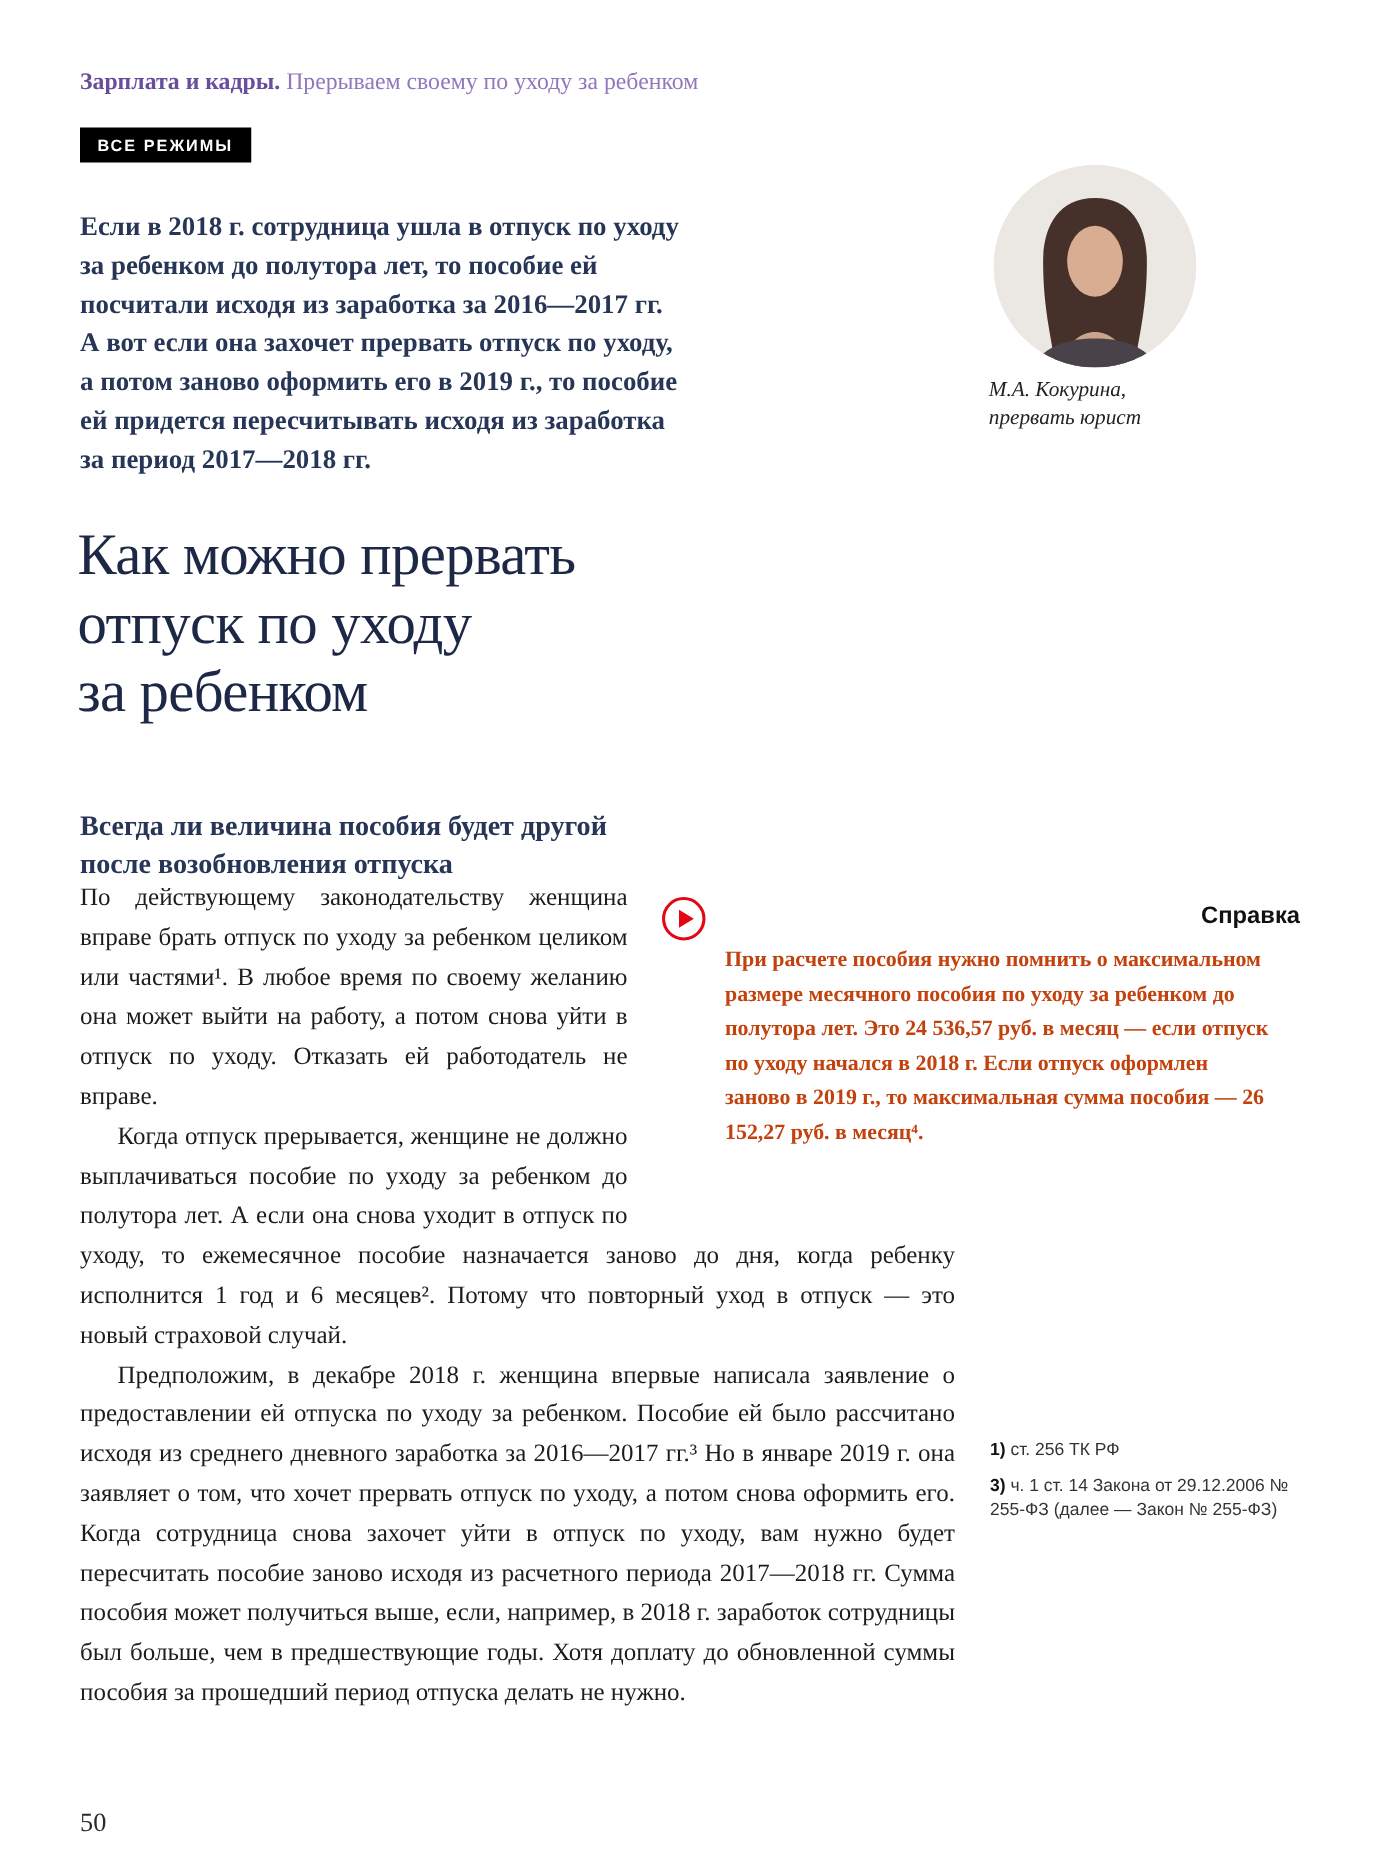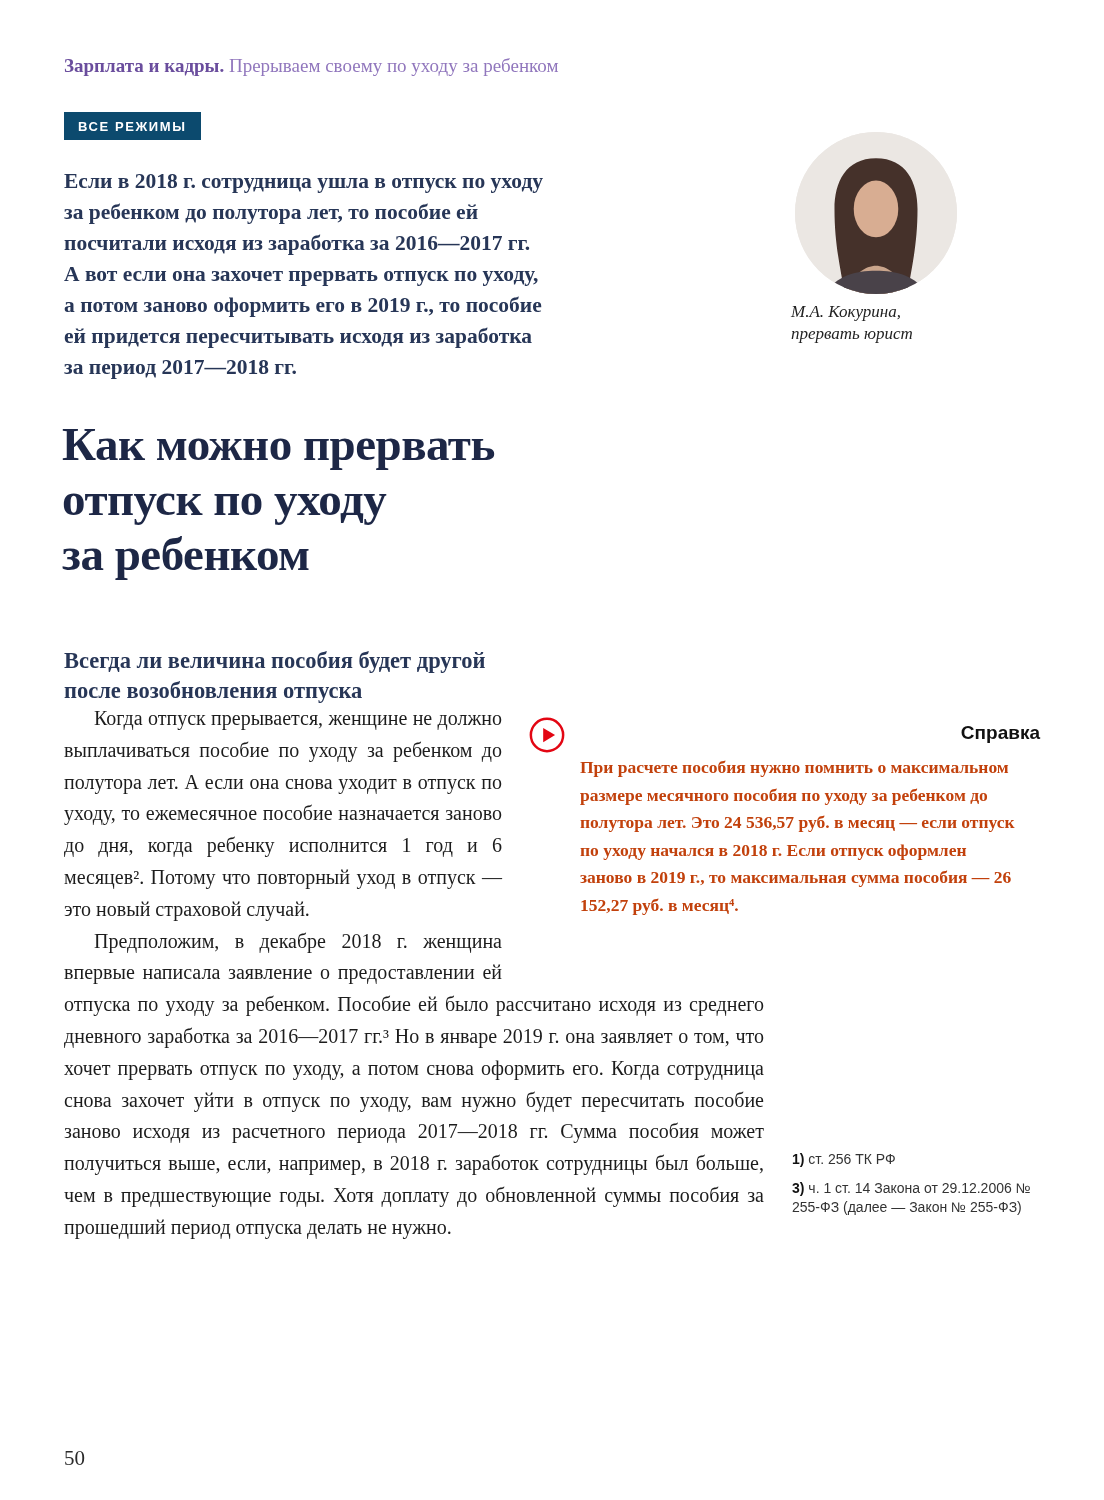--- a/index.html
+++ b/index.html
@@ -29,22 +29,22 @@
     color: #6a4d9d;
   }
   .page-header .article {
     color: #9177bd;
   }
 
   
   .badge {
     position: absolute;
     left: 64px;
-    top: 112px;
-    background: #0c4a6e;
+    top: 102px;
+    background: #000000;
     color: #ffffff;
     font-family: "Liberation Sans", "DejaVu Sans", sans-serif;
     font-size: 13px;
     font-weight: bold;
     letter-spacing: 1.6px;
     padding: 7px 14px 6px 14px;
   }
 
   
   .lead {
@@ -82,21 +82,21 @@
   }
 
   
   .title {
     position: absolute;
     left: 62px;
     top: 386px;
     width: 720px;
     font-size: 47px;
     line-height: 55px;
-    font-weight: bold;
+    font-weight: normal;
     color: #1d2746;
     letter-spacing: -0.5px;
     white-space: pre-line;
   }
 
   
   .section-heading {
     position: absolute;
     left: 64px;
     top: 627px;
@@ -218,20 +218,21 @@
 
 <h1 class="title">Как можно прервать
 отпуск по уходу
 за ребенком</h1>
 
 <h2 class="section-heading">Всегда ли величина пособия будет другой
 после возобновления отпуска</h2>
 
 <div class="body-text">
   <div class="box-spacer"></div>
+  <p>По действующему законодательству женщина вправе брать отпуск по уходу за ребенком целиком или частями¹. В любое время по своему желанию она может выйти на работу, а потом снова уйти в отпуск по уходу. Отказать ей работодатель не вправе.</p>
   <p class="indent">Когда отпуск прерывается, женщине не должно выплачиваться пособие по уходу за ребенком до полутора лет. А если она снова уходит в отпуск по уходу, то ежемесячное пособие назначается заново до дня, когда ребенку исполнится 1 год и 6 месяцев². Потому что повторный уход в отпуск — это новый страховой случай.</p>
   <p class="indent">Предположим, в декабре 2018 г. женщина впервые написала заявление о предоставлении ей отпуска по уходу за ребенком. Пособие ей было рассчитано исходя из среднего дневного заработка за 2016—2017 гг.³ Но в январе 2019 г. она заявляет о том, что хочет прервать отпуск по уходу, а потом снова оформить его. Когда сотрудница снова захочет уйти в отпуск по уходу, вам нужно будет пересчитать пособие заново исходя из расчетного периода 2017—2018 гг. Сумма пособия может получиться выше, если, например, в 2018 г. заработок сотрудницы был больше, чем в предшествующие годы. Хотя доплату до обновленной суммы пособия за прошедший период отпуска делать не нужно.</p>
 </div>
 
 <div class="ref-box">
   <div class="ref-icon-col">
     <svg width="38" height="38" viewBox="0 0 40 40" xmlns="http://www.w3.org/2000/svg">
       <circle cx="20" cy="20" r="17" fill="#ffffff" stroke="#e30613" stroke-width="2.6"></circle>
       <path d="M16 12.5 L28.5 20 L16 27.5 Z" fill="#e30613"></path>
     </svg>

